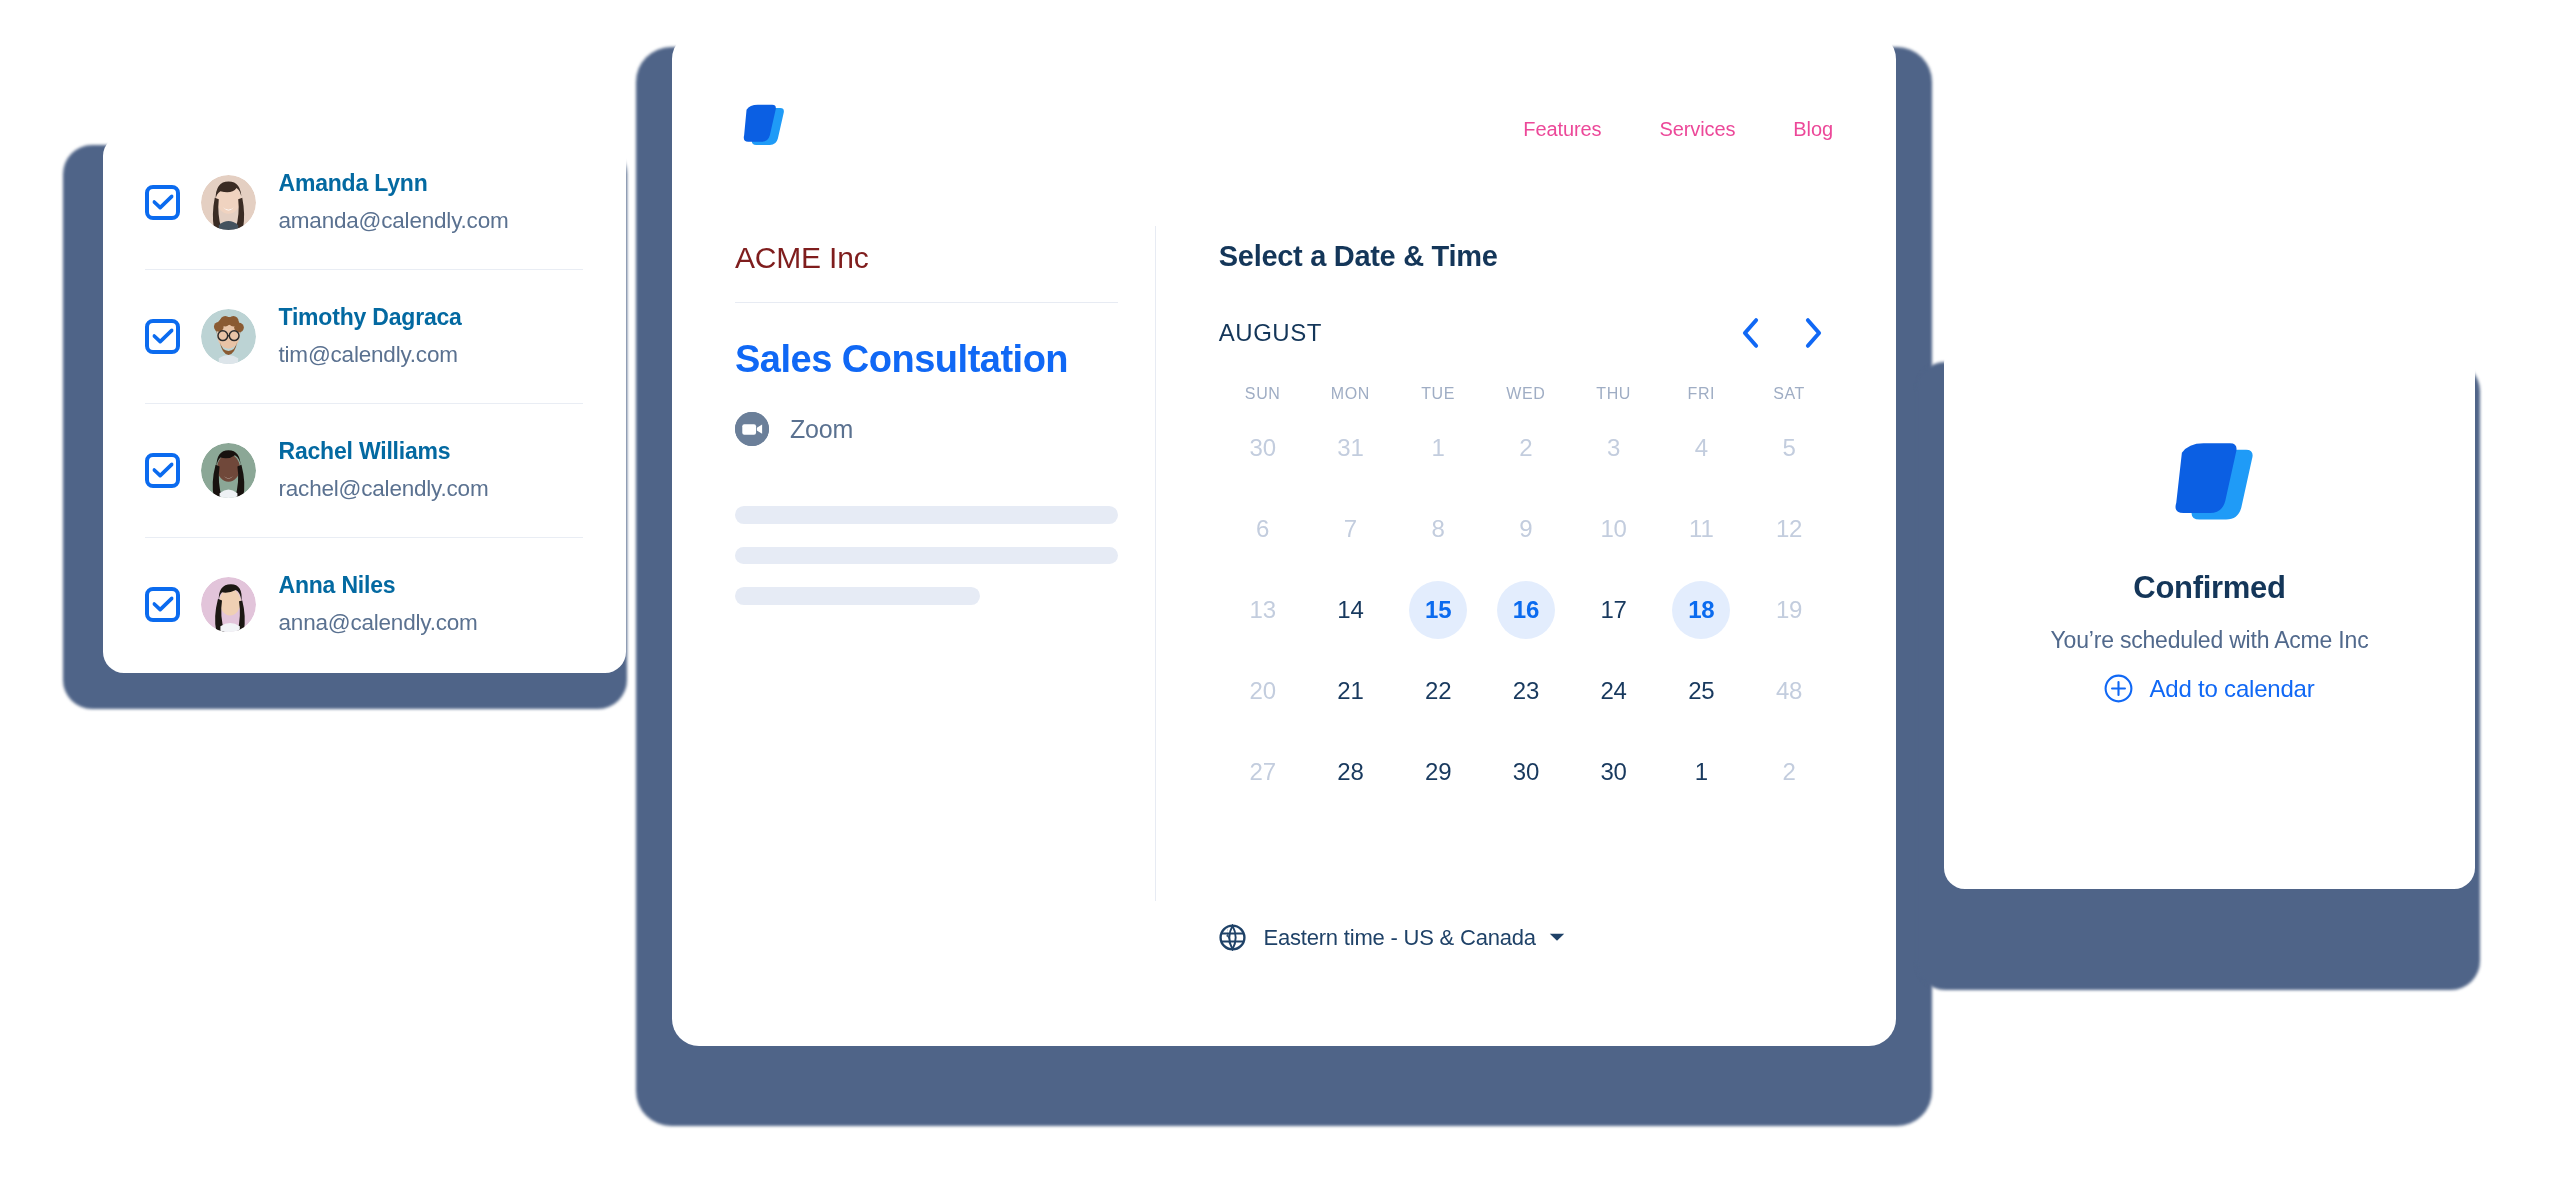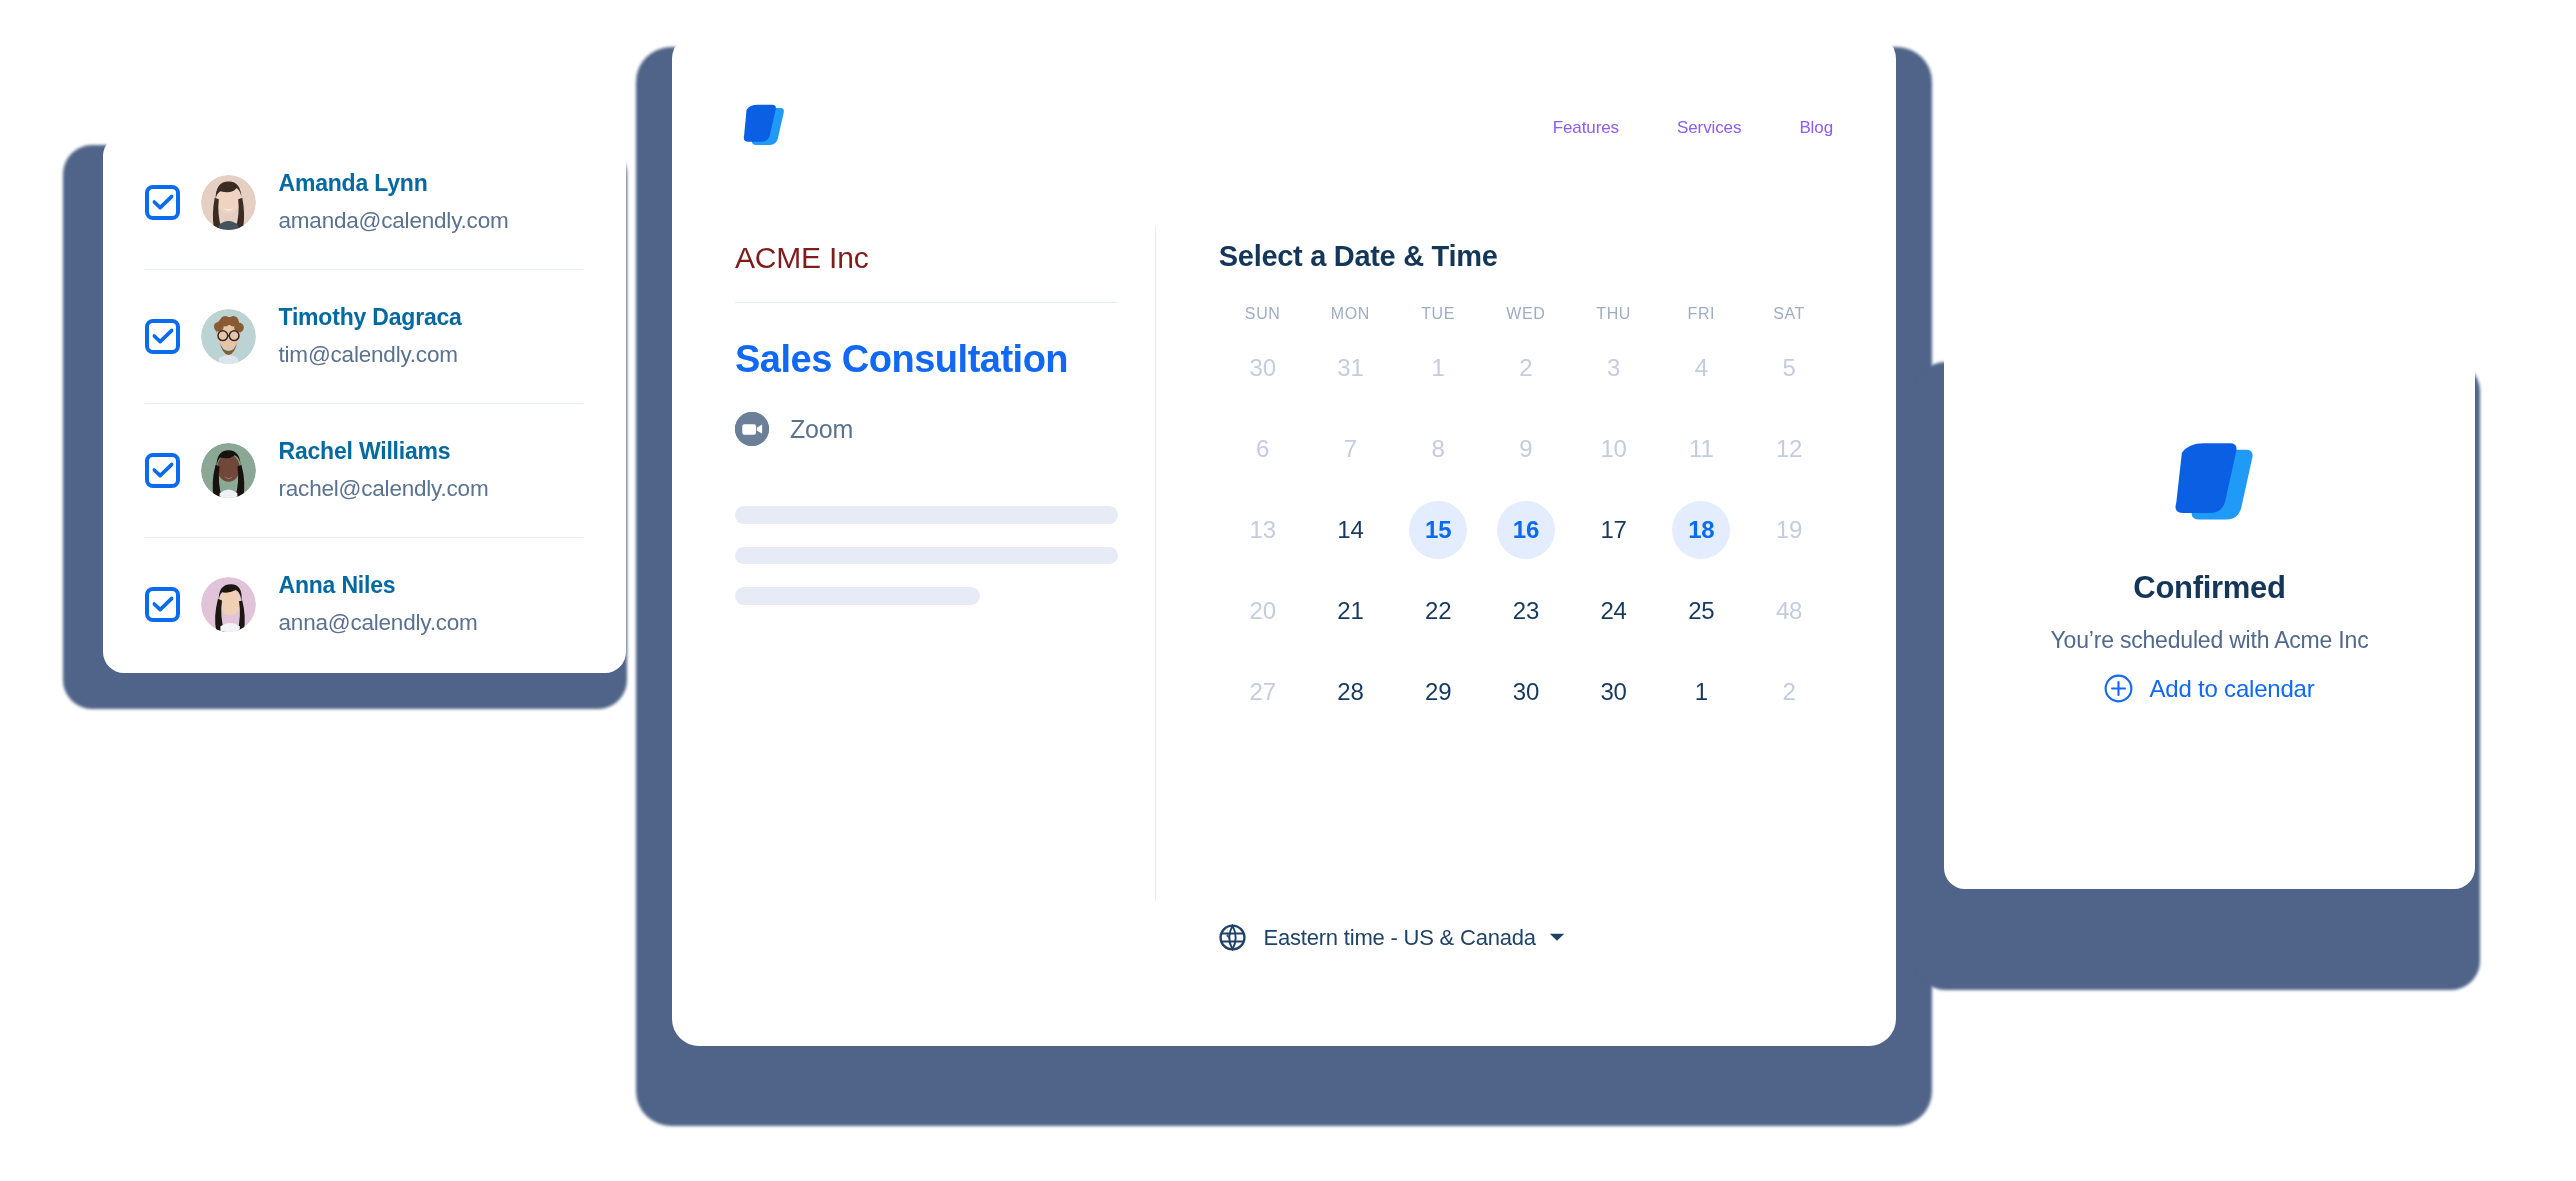--- a/index.html
+++ b/index.html
@@ -80,21 +80,21 @@
   }
   #main-header {
     position: absolute; left: 0; top: 0; width: 100%; height: 149px;
   }
   #brand-logo { position: absolute; left: 63px; top: 68px; width: 52px; height: 53px; }
   #main-nav {
     position: absolute; right: 63px; top: 86px;
     display: flex; gap: 58px; align-items: center;
   }
   .nav-link {
-    font-size: 17px; color: #8b5cf6; letter-spacing: -0.1px;
+    font-size: 20px; color: #ec4899; letter-spacing: -0.1px;
     text-decoration: none; white-space: nowrap;
   }
 
   #main-body { position: absolute; left: 0; top: 149px; width: 100%; bottom: 0; display: flex; }
 
   
   #event-panel {
     width: 483px; flex: 0 0 483px;
     padding: 60px 37px 0 63px;
     position: relative;
@@ -341,20 +341,35 @@
         <div class="skeleton" id="sk1"></div>
         <div class="skeleton" id="sk2"></div>
         <div class="skeleton" id="sk3"></div>
       </div>
 
       <div id="col-divider"></div>
 
       <div id="calendar-panel">
         <div id="cal-heading">Select a Date &amp; Time</div>
 
+        <div id="cal-topbar">
+          <div id="cal-month">AUGUST</div>
+          <div id="cal-arrows">
+            <button class="cal-arrow">
+              <svg width="21" height="32" viewBox="0 0 26 40">
+                <path d="M20 4 L6 20 L20 36" fill="none" stroke="#1068f5" stroke-width="5" stroke-linecap="round" stroke-linejoin="round"></path>
+              </svg>
+            </button>
+            <button class="cal-arrow">
+              <svg width="21" height="32" viewBox="0 0 26 40">
+                <path d="M6 4 L20 20 L6 36" fill="none" stroke="#1068f5" stroke-width="5" stroke-linecap="round" stroke-linejoin="round"></path>
+              </svg>
+            </button>
+          </div>
+        </div>
 
         <div id="cal-grid">
           <div class="cal-week">
             <div class="cal-dow">SUN</div>
             <div class="cal-dow">MON</div>
             <div class="cal-dow">TUE</div>
             <div class="cal-dow">WED</div>
             <div class="cal-dow">THU</div>
             <div class="cal-dow">FRI</div>
             <div class="cal-dow">SAT</div>

